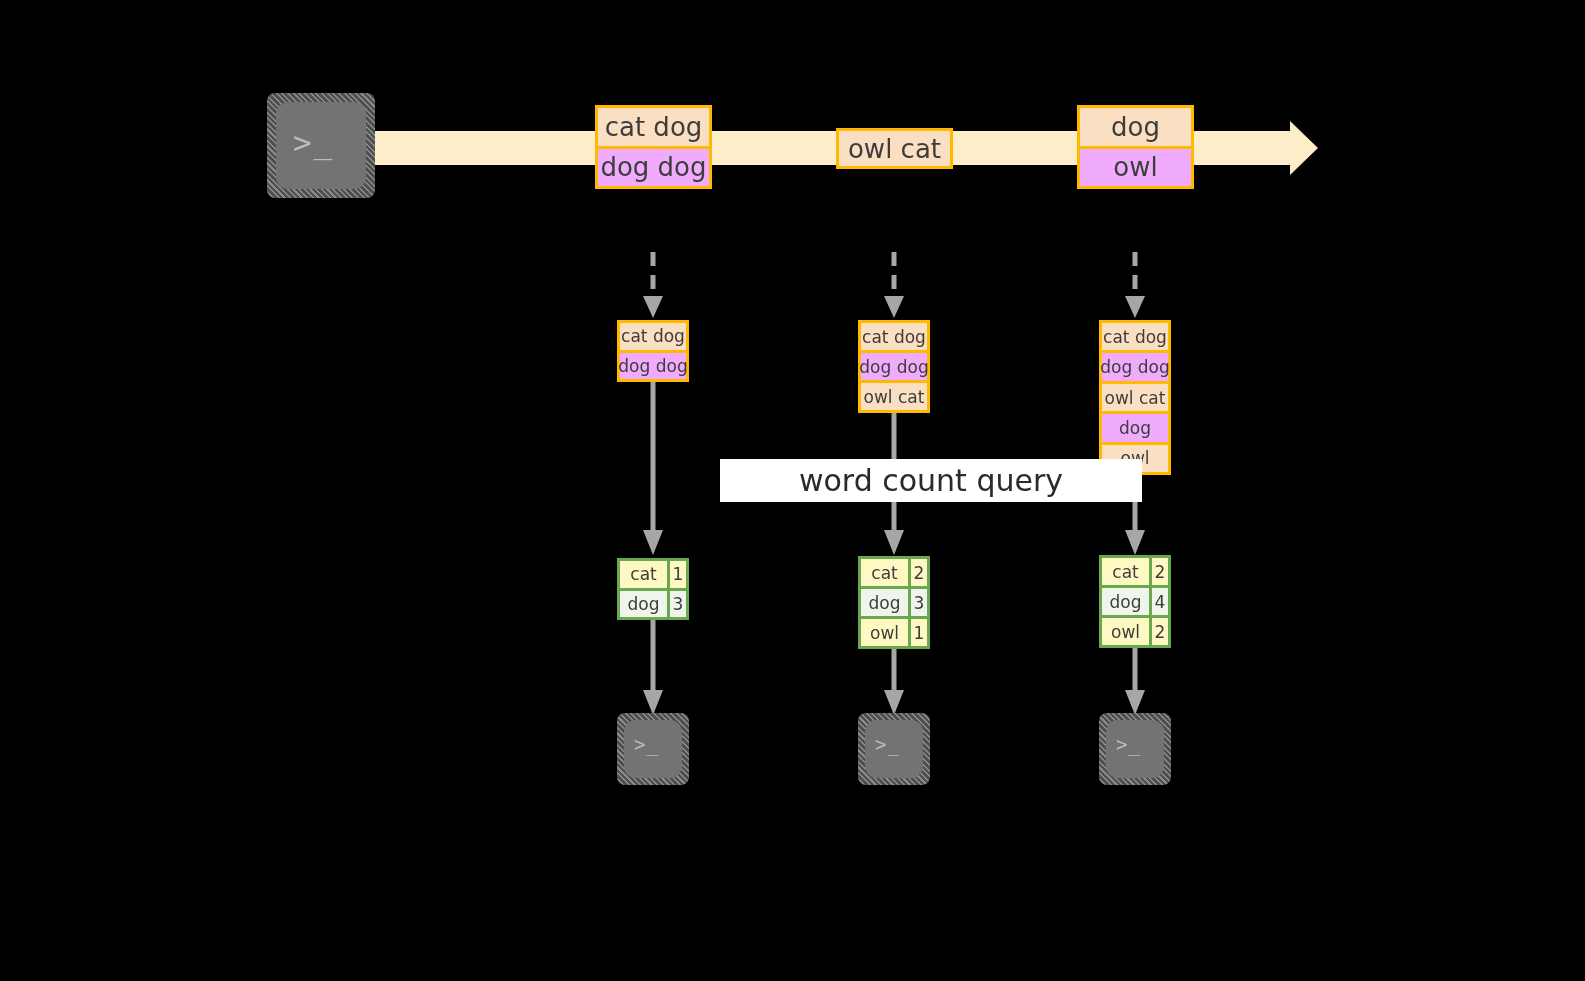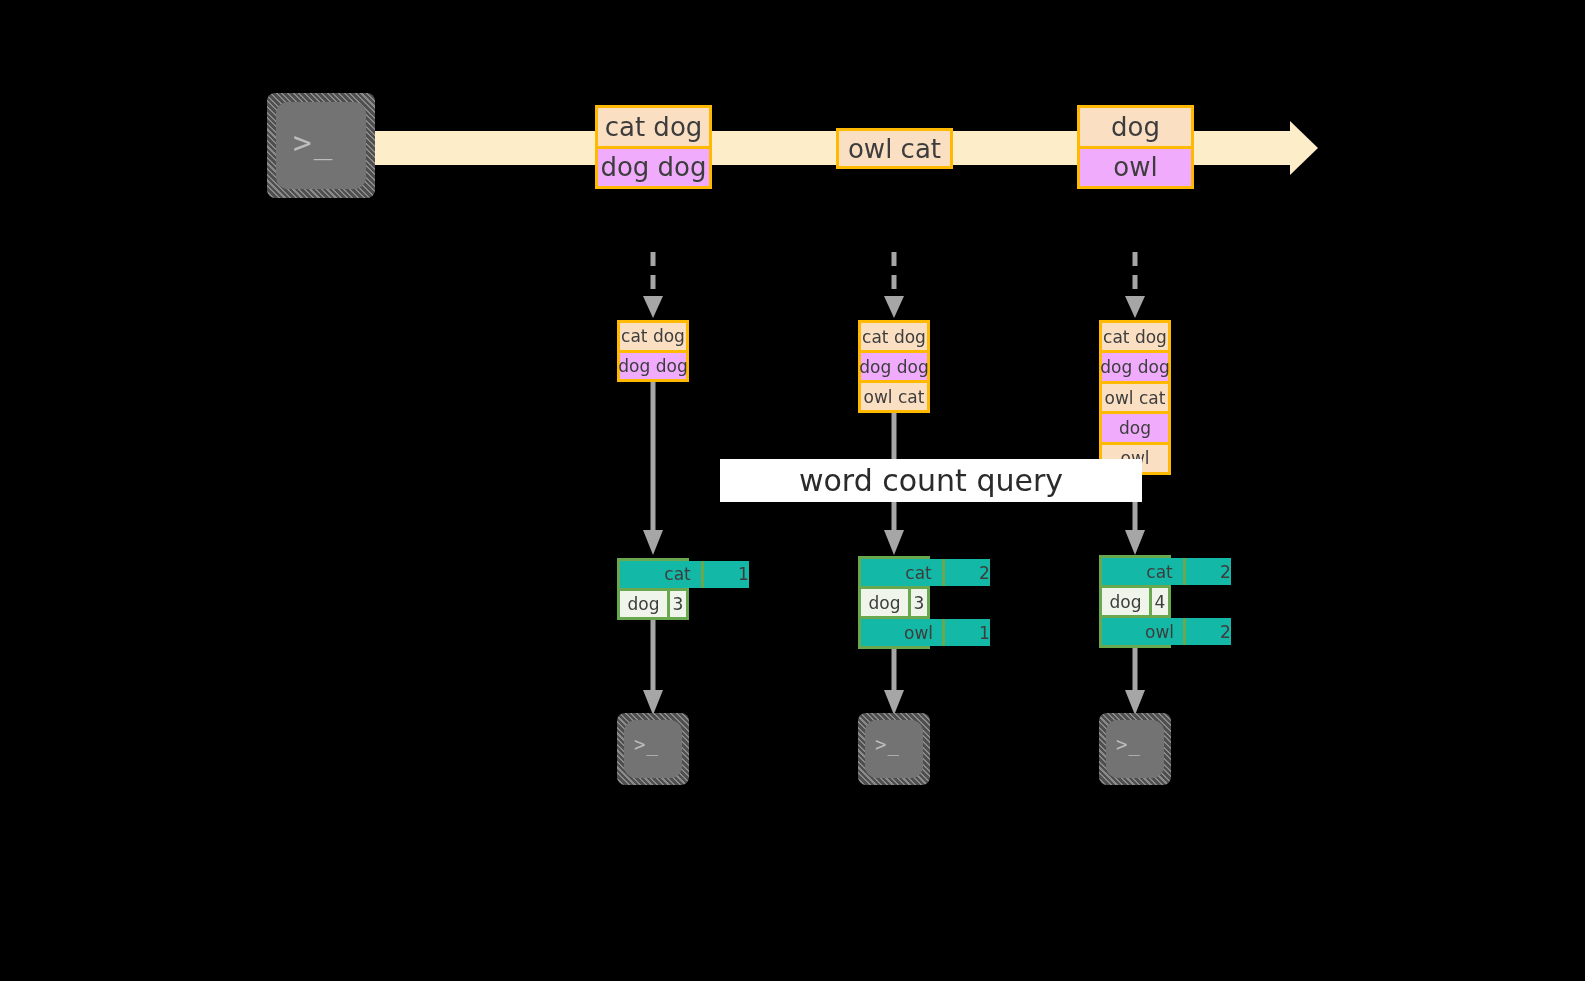--- a/index.html
+++ b/index.html
@@ -90,21 +90,21 @@
   .gtable .gcell {
     display: flex;
     align-items: center;
     justify-content: center;
     color: #3d3d3d;
     font-size: 17px;
     white-space: nowrap;
   }
   .gtable .gcell.word { flex: 0 0 47px; }
   .gtable .gcell.count { flex: 1 1 auto; border-left: 3px solid #6aa84f; }
-  .gtable .grow.shade-a .gcell { background: #14b8a6; padding-left: 34px; }
+  .gtable .grow.shade-a .gcell { background: #fef9c3; }
   .gtable .grow.shade-b .gcell { background: #eff5ea; }
 
   
   .label-box {
     background: #ffffff;
     display: flex;
     align-items: center;
     justify-content: center;
     color: #2b2b2b;
     font-size: 30px;

